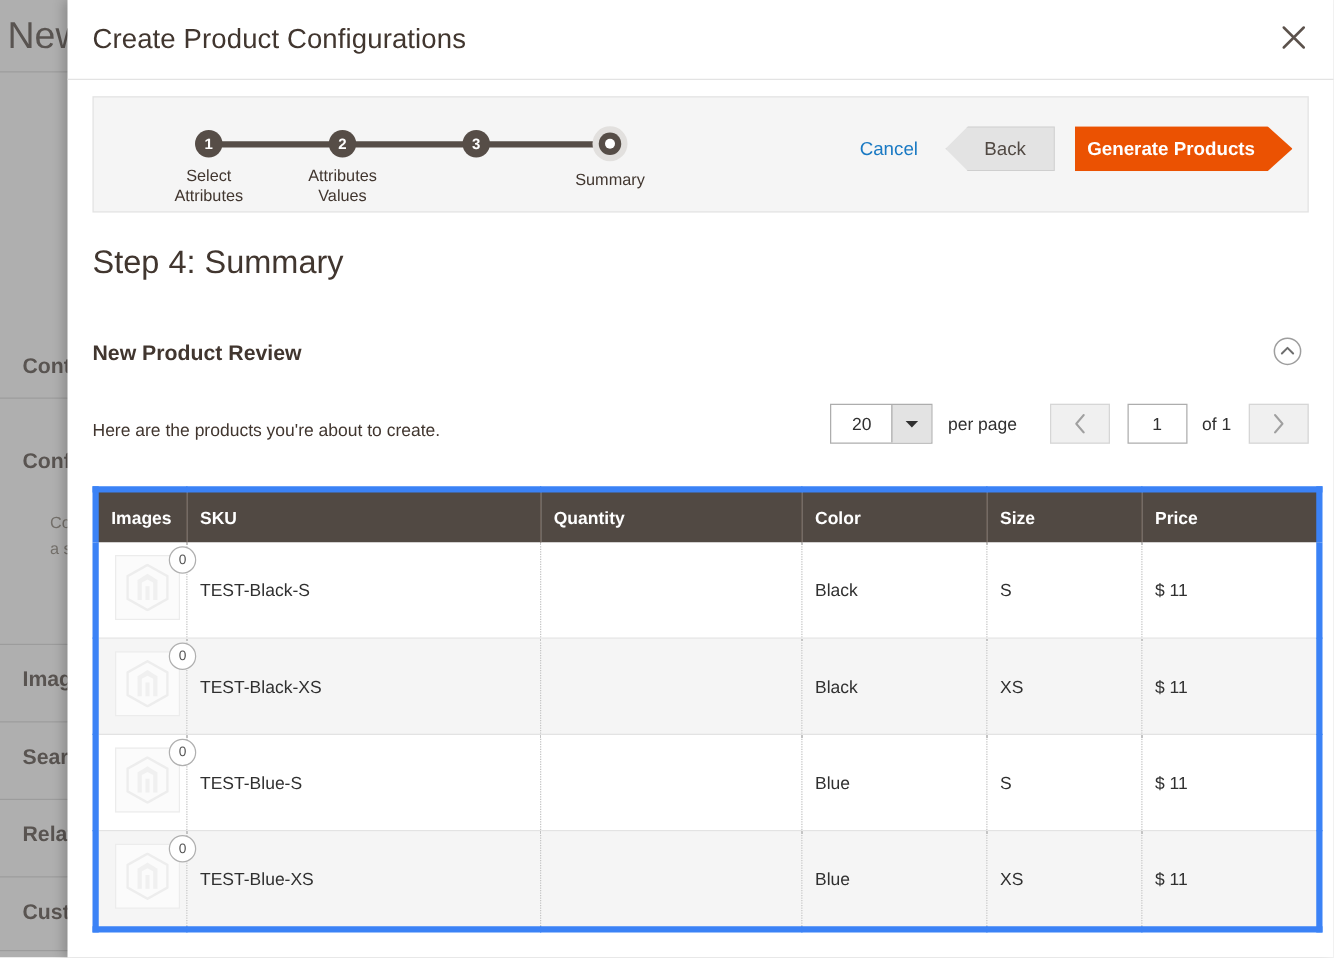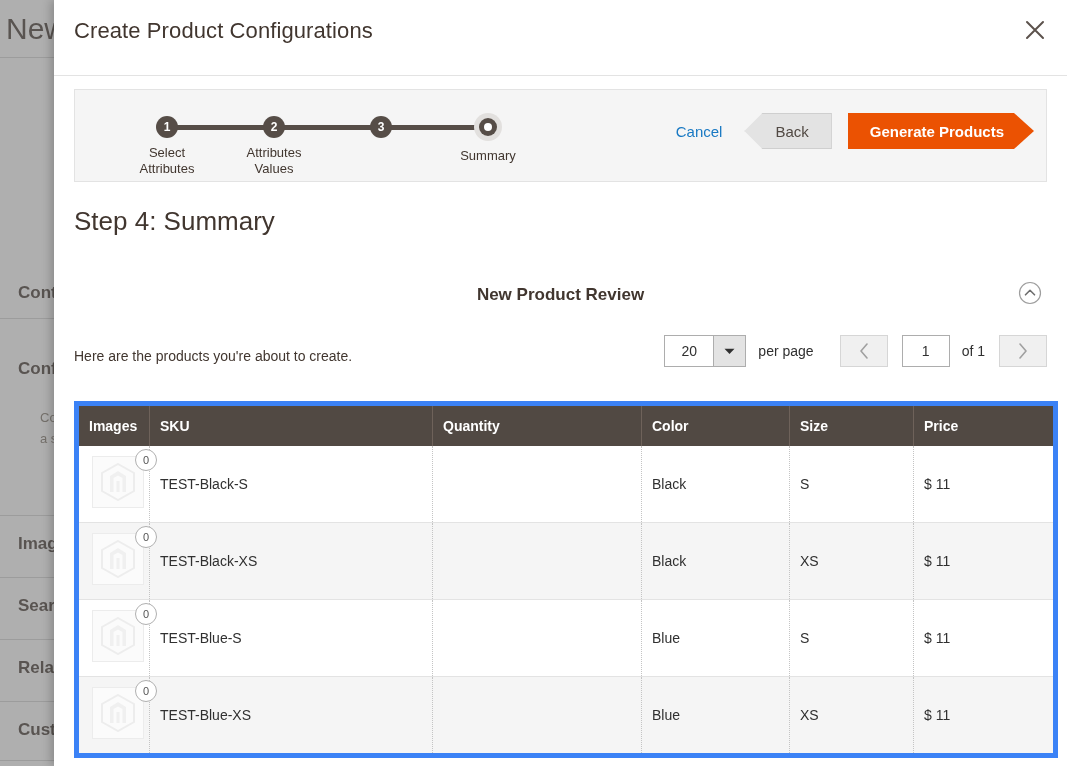--- a/index.html
+++ b/index.html
@@ -53,21 +53,21 @@
   
   #modal {
     position: absolute; left: 54px; top: 0;
     width: 1013px; height: 766px;
     background: #ffffff;
     box-shadow: -3px 0 9px rgba(0,0,0,0.22);
     overflow: hidden;
   }
   #modal-header {
     position: relative;
-    height: 76px;
+    height: 64px;
     border-bottom: 1px solid #e3e3e3;
   }
   #modal-title {
     position: absolute; left: 20px; top: 18px;
     font-size: 22px; color: #41362f; font-weight: normal;
     letter-spacing: .1px;
   }
   #close-btn {
     position: absolute; right: 14px; top: 12px;
     width: 36px; height: 36px;
@@ -152,38 +152,38 @@
     color: #514943;
     padding: 0 22px 0 30px;
     margin-right: 16px;
     border: 1px solid #cfcfcf;
     clip-path: polygon(18px 0, 100% 0, 100% 100%, 18px 100%, 0 50%);
     font-weight: normal;
   }
   #generate-btn {
     background: #eb5202;
     color: #ffffff;
-    padding: 0 30px 0 22px;
+    padding: 0 30px 0 10px;
     clip-path: polygon(0 0, calc(100% - 20px) 0, 100% 50%, calc(100% - 20px) 100%, 0 100%);
   }
 
   
   #step-heading {
     margin-top: 24px;
     font-size: 26px; font-weight: normal; color: #41362f;
   }
 
   
   #section-head {
     margin-top: 48px;
     position: relative;
     height: 26px;
   }
   #section-title {
-    font-size: 17px; font-weight: bold; color: #41362f; text-align: center;
+    font-size: 17px; font-weight: bold; color: #41362f;
   }
   #collapse-toggle {
     position: absolute; right: 4px; top: -4px;
     width: 26px; height: 26px;
     cursor: pointer; background: none; border: none;
   }
 
   #section-note {
     position: relative;
     margin-top: 37px;

